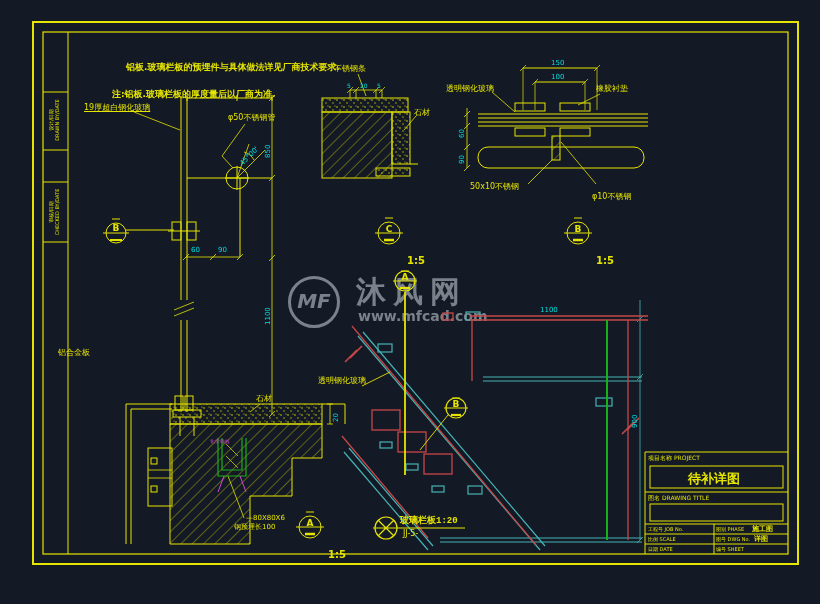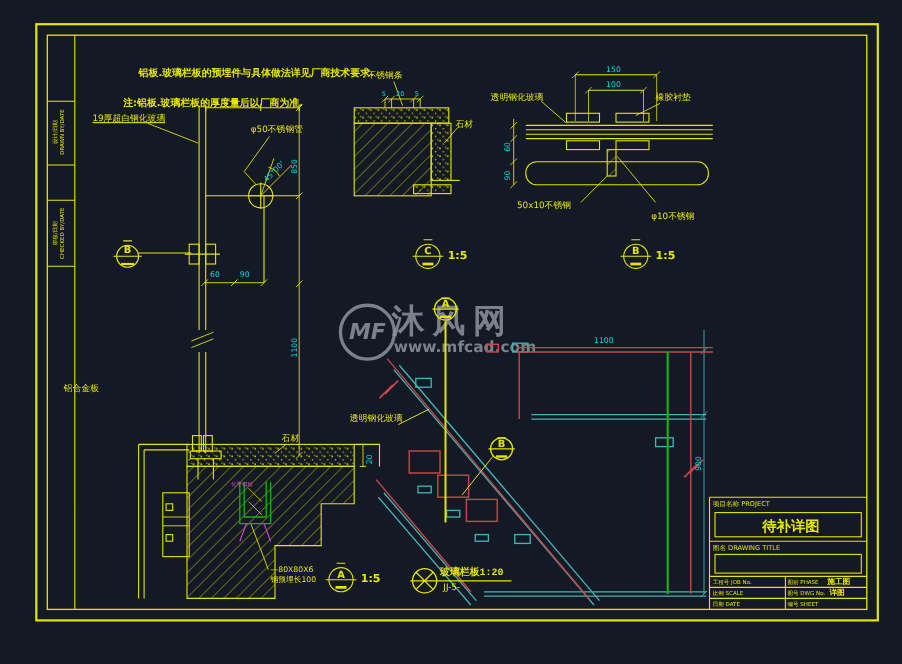--- a/index.html
+++ b/index.html
@@ -4,36 +4,36 @@
 <style>
   html,body{margin:0;padding:0;background:#0c0f18;}
   #stage{position:relative;width:820px;height:604px;background:#141926;overflow:hidden;
          font-family:"DejaVu Sans",sans-serif;}
   .lbl{position:absolute;color:#e5e500;font-size:8px;line-height:9px;white-space:nowrap;}
   .b9{font-size:9px;font-weight:bold;}
   .cy{color:#00dede;font-size:7px;}
   .c6{font-size:6px;}
   .mg{color:#d24ad2;font-size:5px;}
   .mk{position:absolute;color:#e5e500;font-weight:bold;font-size:9px;text-align:center;width:16px;}
-  .scale{position:absolute;color:#e5e500;font-weight:bold;font-size:10px;white-space:nowrap;}
+  .scale{position:absolute;color:#e5e500;font-weight:bold;font-size:10px;white-space:nowrap;margin-top:28px;}
   .vt{position:absolute;transform:rotate(-90deg);transform-origin:0 0;color:#e5e500;
       font-size:5px;line-height:6px;white-space:nowrap;text-align:center;width:56px;}
   .wm{position:absolute;color:#8e949c;opacity:.85;white-space:nowrap;text-align:center;}
   .tb{position:absolute;color:#e5e500;white-space:nowrap;}
   .tb-lab{font-size:6px;}
   .tb-cell{font-size:5px;}
   .tb-val{font-weight:bold;}
   svg{position:absolute;left:0;top:0;}
 </style>
 </head>
 <body>
 
 <div id="stage">
 
-  <div class="wm" style="left:308px;top:276px;width:46px;height:46px;border:3px solid #8e949c;border-radius:50%;
+  <div class="wm" style="left:288px;top:276px;width:46px;height:46px;border:3px solid #8e949c;border-radius:50%;
               text-align:center;line-height:44px;font-weight:bold;font-style:italic;font-size:20px;">MF</div>
   <div class="wm" style="left:356px;top:272px;font-size:30px;font-weight:bold;letter-spacing:7px;">沐风网</div>
   <div class="wm" style="left:358px;top:308px;font-size:14px;font-weight:bold;">www.mfcad.com</div>
 
   <svg width="820" height="604" viewBox="0 0 820 604">
     <defs>
       <pattern id="hatch" width="8" height="8" patternUnits="userSpaceOnUse" patternTransform="rotate(45)">
         <line x1="0" y1="0" x2="0" y2="8" stroke="#cfcf00" stroke-width="0.8"></line>
       </pattern>
       <pattern id="speckD" width="7" height="7" patternUnits="userSpaceOnUse">
@@ -202,21 +202,21 @@
   <span class="lbl" style="left:84px;top:103px;text-decoration:underline;">19厚超白钢化玻璃</span>
   <span class="lbl" style="left:228px;top:113px;">φ50不锈钢管</span>
   <span class="lbl cy" style="left:238px;top:152px;transform:rotate(-45deg);">45°00'</span>
   <span class="mk" style="left:108px;top:223px;">B</span>
   <span class="lbl cy" style="left:191px;top:246px;">60</span>
   <span class="lbl cy" style="left:218px;top:246px;">90</span>
   <span class="lbl" style="left:58px;top:348px;">铝合金板</span>
   <span class="lbl" style="left:256px;top:394px;">石材</span>
   <span class="lbl mg" style="left:210px;top:437px;">化学锚栓</span>
   <span class="lbl" style="left:246px;top:514px;font-size:7px;">—80X80X6</span>
-  <span class="lbl" style="left:246px;top:523px;font-size:7px;">钢预埋长100</span>
+  <span class="lbl" style="left:234px;top:523px;font-size:7px;">钢预埋长100</span>
   <span class="mk" style="left:302px;top:518px;">A</span>
   <span class="scale" style="left:328px;top:521px;">1:5</span>
 
   <span class="lbl" style="left:334px;top:64px;">不锈钢条</span>
   <span class="lbl cy c6" style="left:347px;top:81px;">5</span>
   <span class="lbl cy c6" style="left:360px;top:81px;">20</span>
   <span class="lbl cy c6" style="left:377px;top:81px;">5</span>
   <span class="lbl" style="left:414px;top:108px;">石材</span>
   <span class="mk" style="left:381px;top:224px;">C</span>
   <span class="scale" style="left:407px;top:227px;">1:5</span>
@@ -231,21 +231,21 @@
   <span class="scale" style="left:596px;top:227px;">1:5</span>
 
   <span class="lbl cy" style="left:540px;top:306px;">1100</span>
   <span class="lbl" style="left:318px;top:376px;">透明钢化玻璃</span>
   <span class="mk" style="left:397px;top:272px;">A</span>
   <span class="mk" style="left:448px;top:399px;">B</span>
   <span class="lbl b9" style="left:400px;top:517px;font-family:Liberation Mono, monospace;">玻璃栏板1:20</span>
   <span class="lbl" style="left:403px;top:529px;">JJ-5-</span>
 
   <span class="tb tb-lab" style="left:648px;top:454px;">项目名称 PROJECT</span>
-  <div class="tb tb-val" style="left:626px;top:470px;width:119px;text-align:right;font-size:13px;">待补详图</div>
+  <div class="tb tb-val" style="left:688px;top:470px;width:119px;text-align:left;font-size:13px;">待补详图</div>
   <span class="tb tb-lab" style="left:648px;top:494px;">图名 DRAWING TITLE</span>
   <span class="tb tb-cell" style="left:648px;top:526px;">工程号 JOB No.</span>
   <span class="tb tb-cell" style="left:716px;top:526px;">图别 PHASE</span>
   <span class="tb tb-val" style="left:752px;top:524px;font-size:7px;text-align:right;">施工图</span>
   <span class="tb tb-cell" style="left:648px;top:536px;">比例 SCALE</span>
   <span class="tb tb-cell" style="left:716px;top:536px;">图号 DWG No.</span>
   <span class="tb tb-val" style="left:754px;top:534px;font-size:7px;">详图</span>
   <span class="tb tb-cell" style="left:648px;top:546px;">日期 DATE</span>
   <span class="tb tb-cell" style="left:716px;top:546px;">编号 SHEET</span>
 

